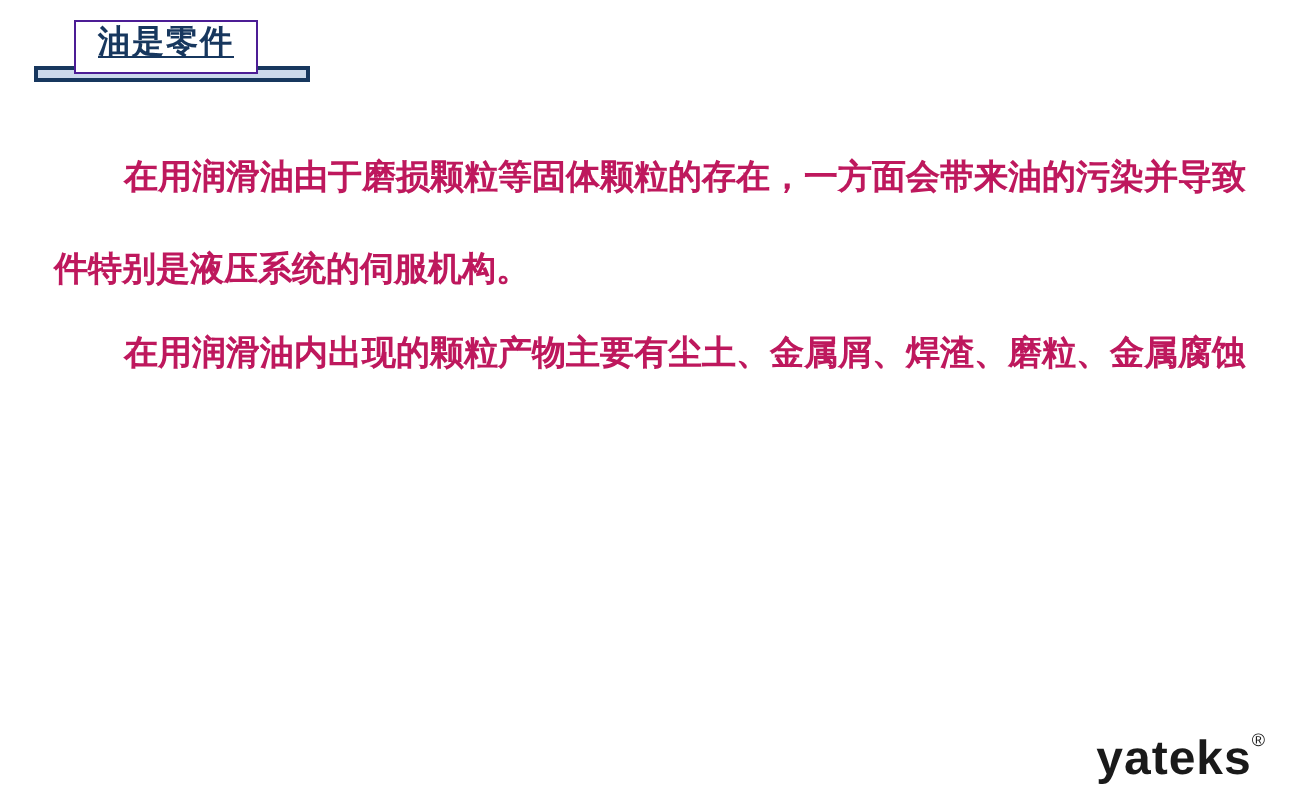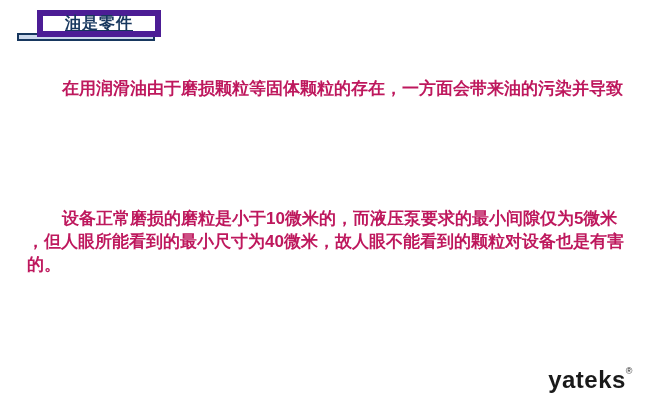--- a/index.html
+++ b/index.html
@@ -25,28 +25,28 @@
     height: 8px;
     background: #ccd9ec;
     border: 2px solid #17375e;
     box-sizing: border-box;
     z-index: 1;
   }
   .title-box {
     position: absolute;
     left: 37px;
     top: 10px;
-    width: 124px;
+    width: 92px;
     height: 27px;
     background: #ffffff;
-    border: 6px solid #4c1d95;
+    border: 1px solid #4c1d95;
     box-sizing: border-box;
     z-index: 2;
     display: flex;
-    align-items: center;
+    align-items: flex-start;
     justify-content: center;
   }
   .title-label {
     font-size: 16px;
     font-weight: bold;
     color: #17375e;
     letter-spacing: 1px;
     text-decoration: underline;
     text-underline-offset: 2px;
     white-space: nowrap;
@@ -98,29 +98,25 @@
 
   <div class="title-underline-bar"></div>
   <div class="title-box">
     <span class="title-label">油是零件</span>
   </div>
 
   <div class="body-text">
     <p class="para">
       <span class="line first">在用润滑油由于磨损颗粒等固体颗粒的存在，一方面会带来油的污染并导致</span><br>
       <br>
+      <span class="line">件特别是液压系统的伺服机构。</span>
     </p>
     <p class="para">
+      <span class="line first">在用润滑油内出现的颗粒产物主要有尘土、金属屑、焊渣、磨粒、金属腐蚀</span><br>
       <br>
-      <br>
-    </p>
-    <p class="para">
-      <span class="line first">设备正常磨损的磨粒是小于10微米的，而液压泵要求的最小间隙仅为5微米</span><br>
-      <span class="line">，但人眼所能看到的最小尺寸为40微米，故人眼不能看到的颗粒对设备也是有害</span><br>
-      <span class="line">的。</span>
     </p>
   </div>
 
   <div class="brand-logo">
     <span>yateks</span><span class="reg-mark">®</span>
   </div>
 
 </div>
 
 </body></html>

